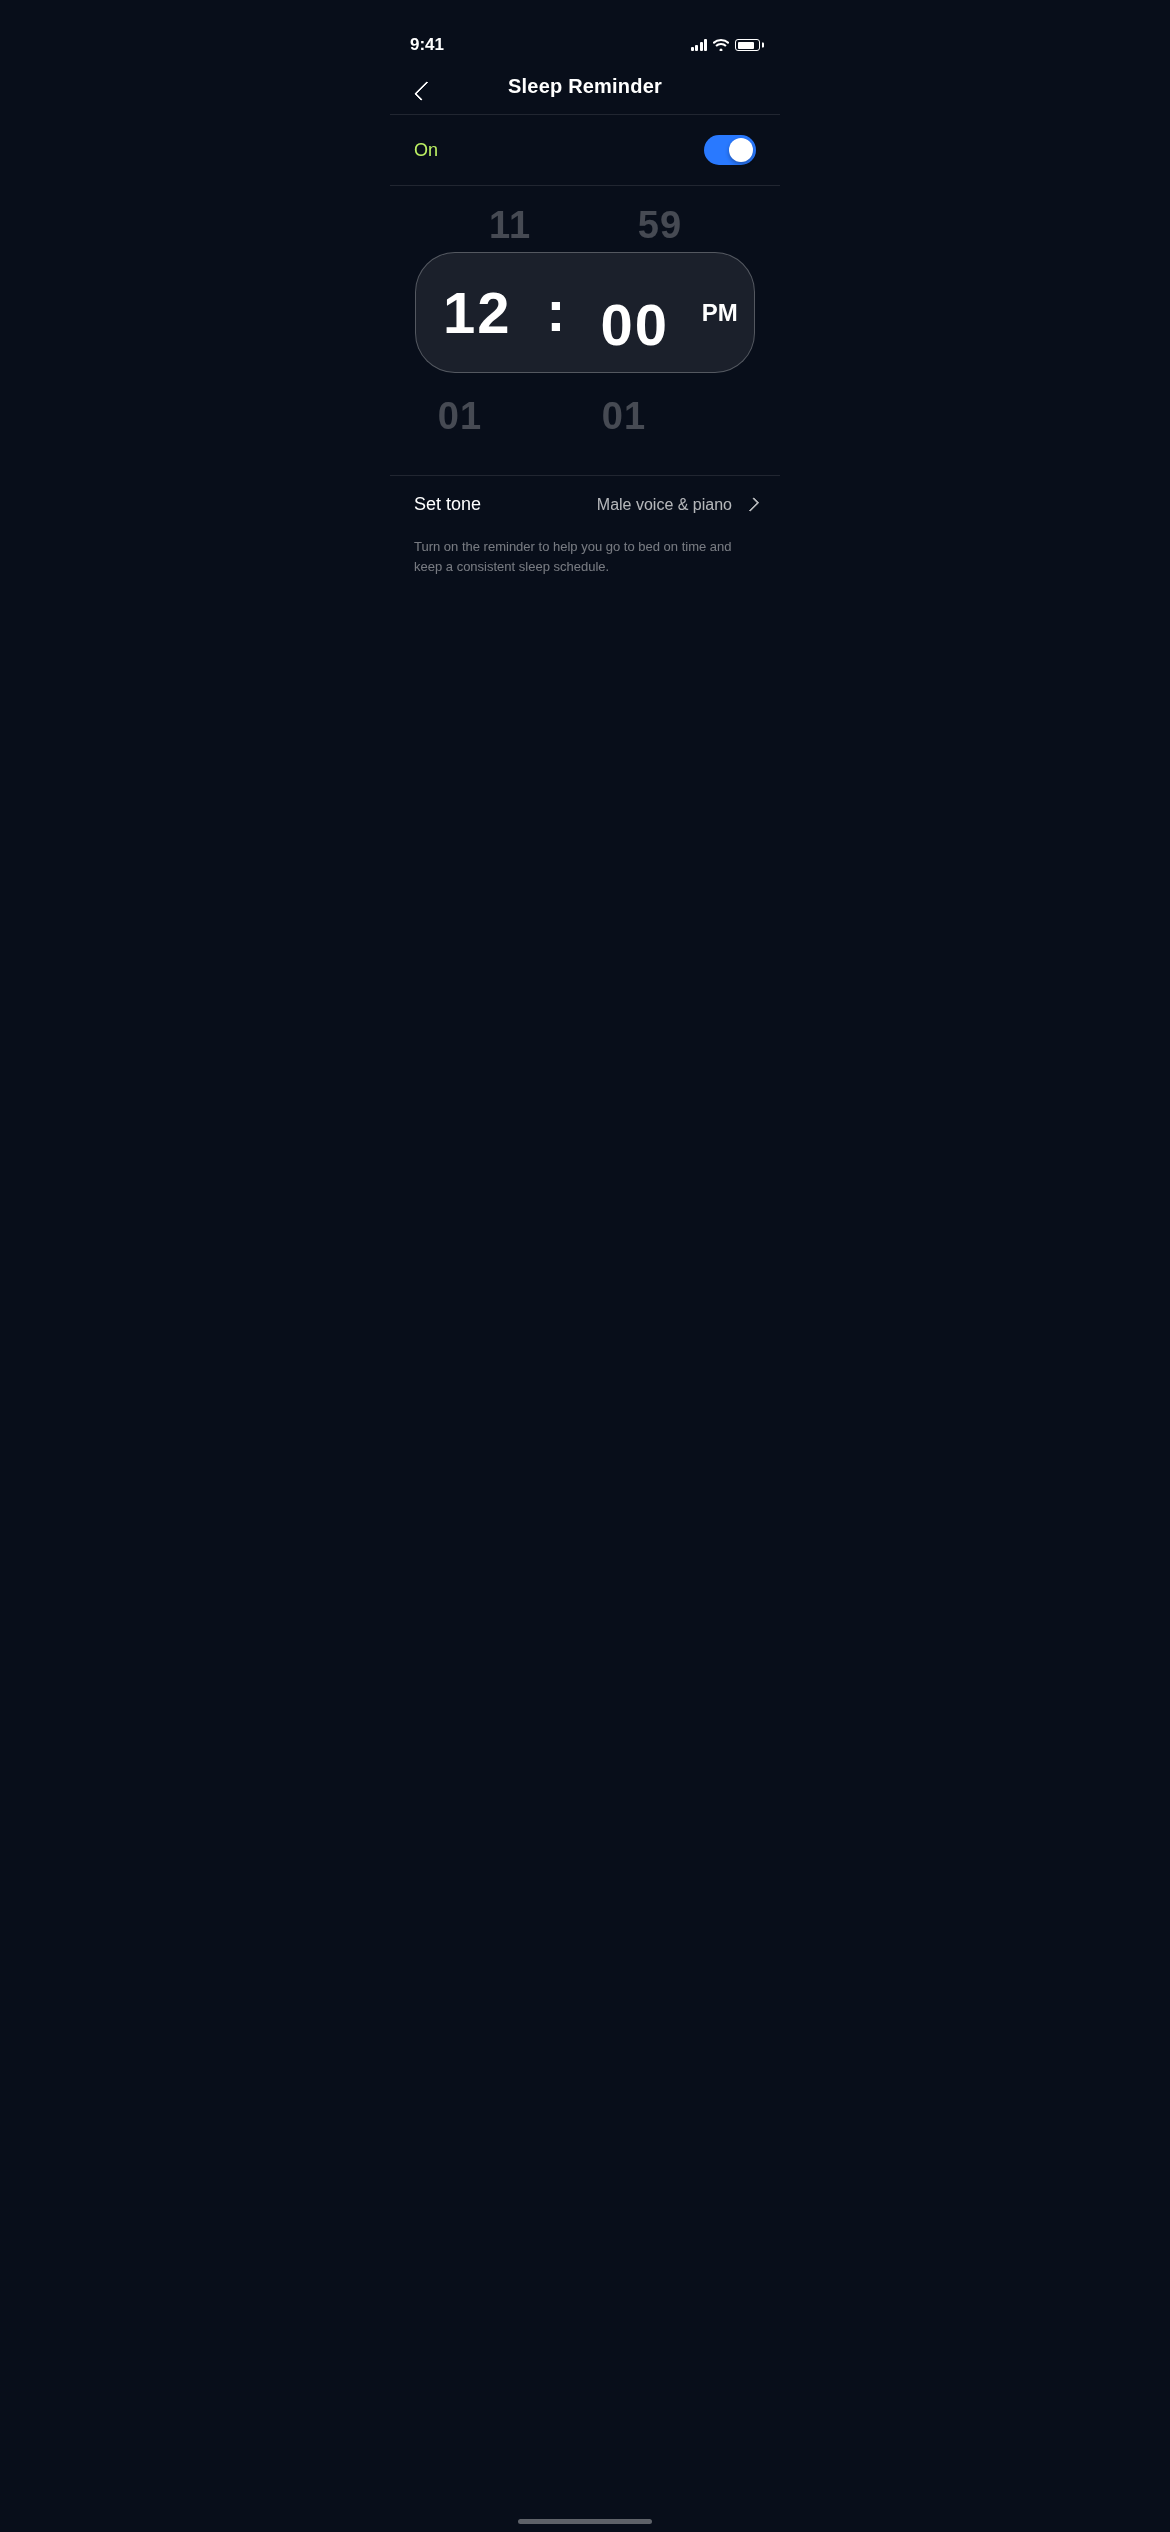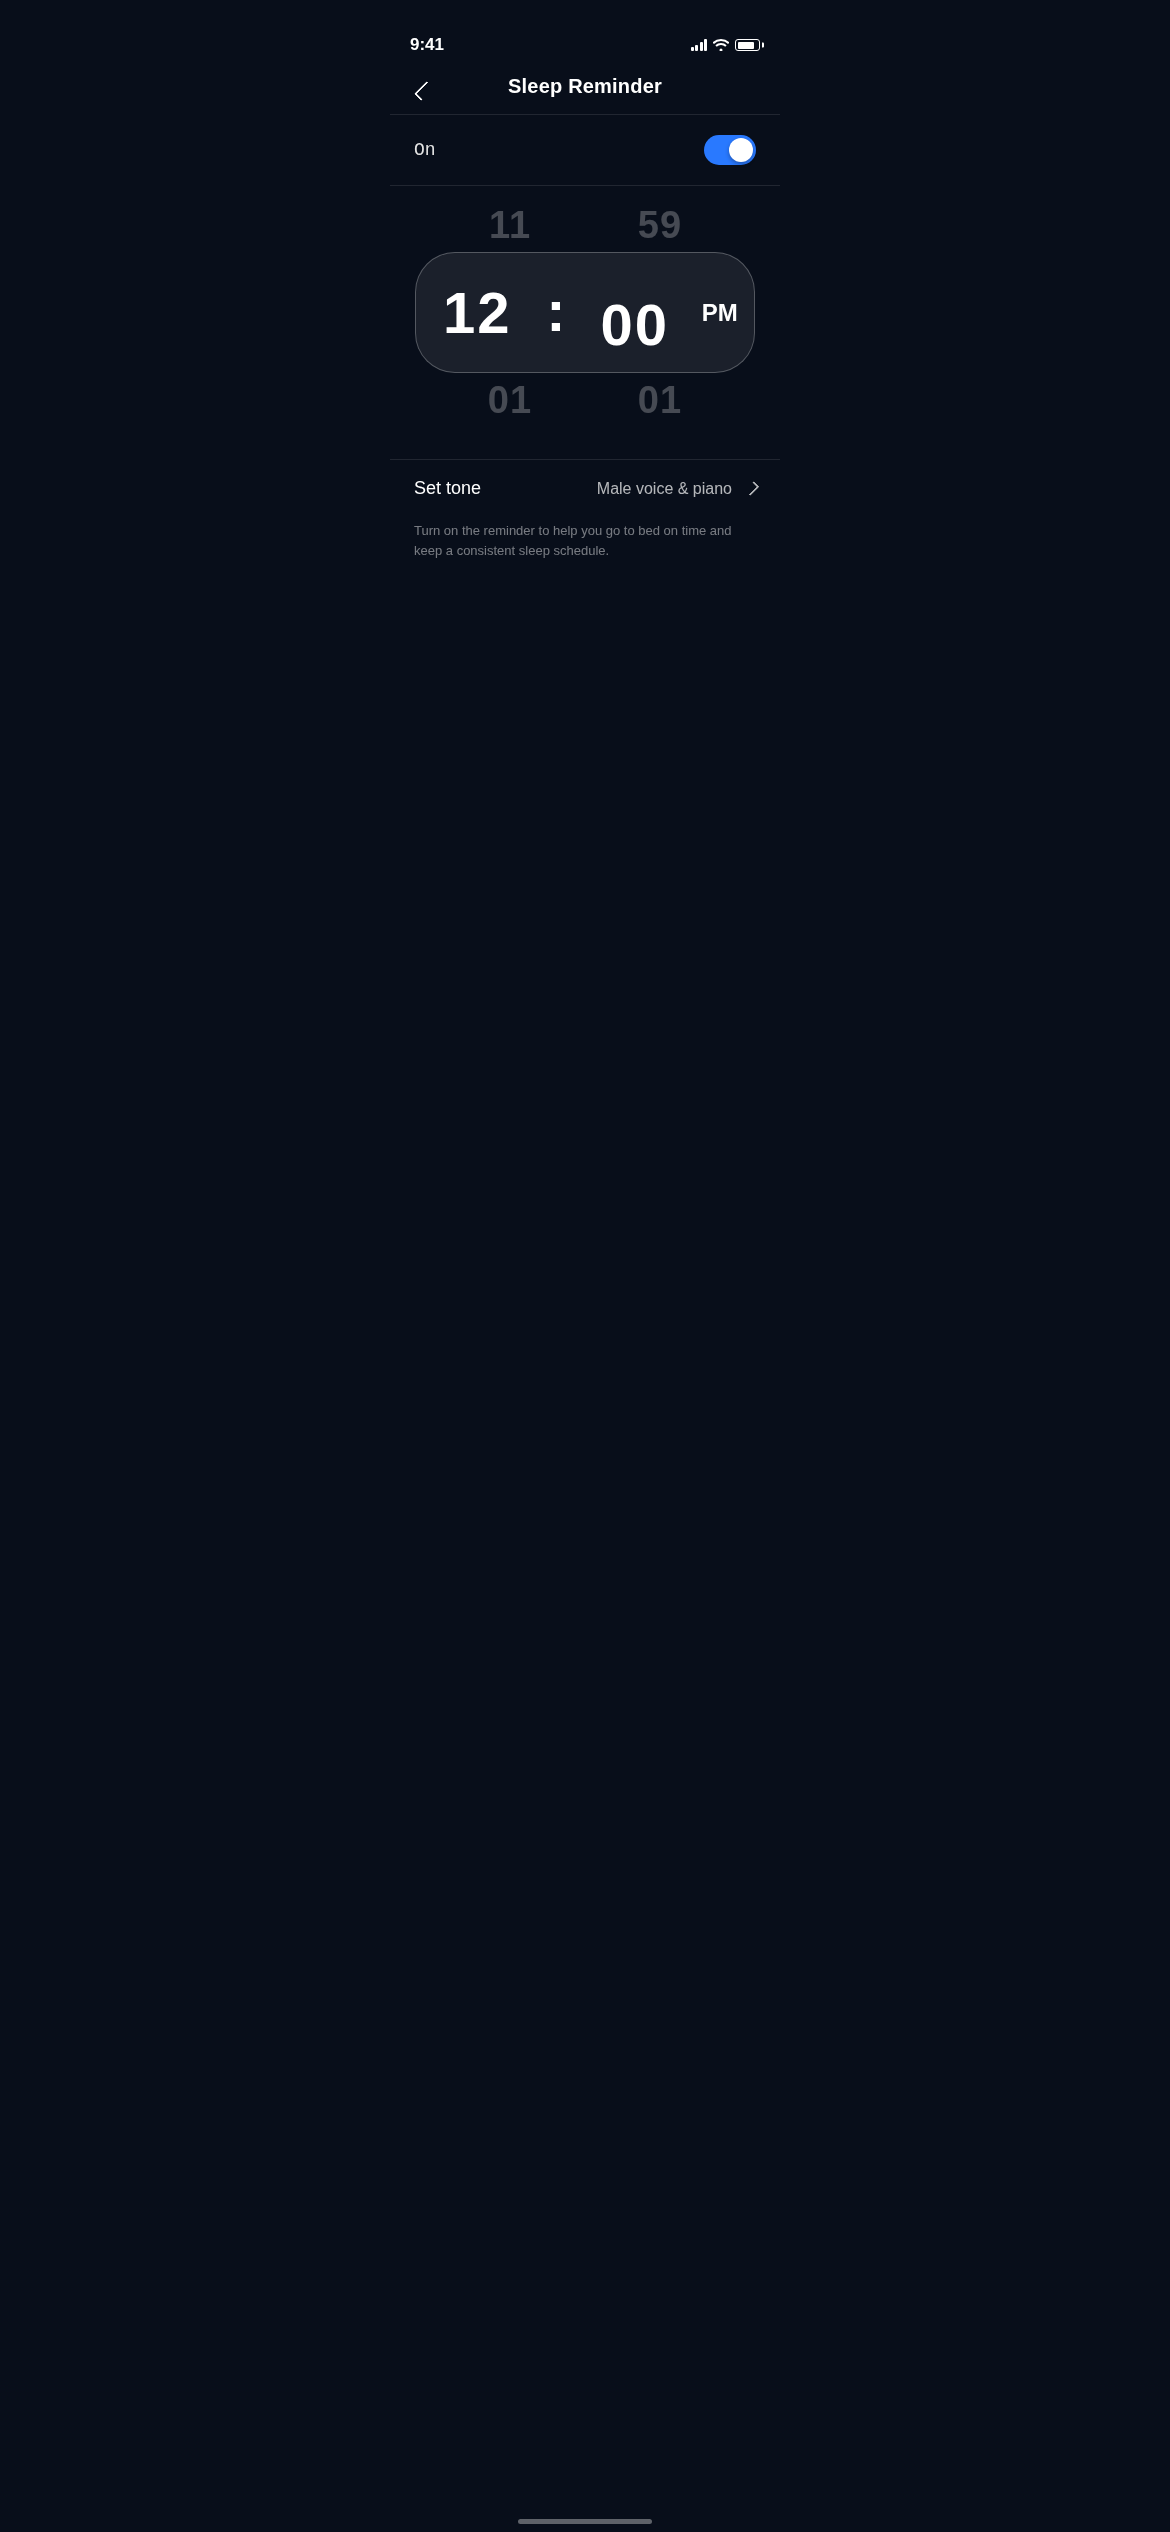--- a/index.html
+++ b/index.html
@@ -140,22 +140,21 @@
     .toggle-row {
       display: flex;
       justify-content: space-between;
       align-items: center;
       padding: 20px 24px;
     }
 
     .toggle-label {
       font-size: 18px;
       font-weight: 500;
-      color: #e5e5e5;
-      font-family: Liberation Mono, monospace;
+      color: #bef264;
     }
 
     .toggle-switch {
       width: 52px;
       height: 30px;
       background: #2979ff;
       border-radius: 15px;
       position: relative;
       cursor: pointer;
     }
@@ -225,24 +224,23 @@
     .time-ampm {
       font-size: 24px;
       font-weight: 700;
       color: #ffffff;
       margin-left: 6px;
       line-height: 1;
     }
 
     .time-below-row {
       display: flex;
-      justify-content: center;
-      gap: 0;
+      gap: 14px;
       width: 340px;
-      margin-top: 8px;
+      margin-top: 24px;
     }
 
     .time-below-hour {
       font-size: 38px;
       font-weight: 600;
       color: rgba(255,255,255,0.25);
       line-height: 1;
       min-width: 90px;
       text-align: center;
       letter-spacing: 1px;

